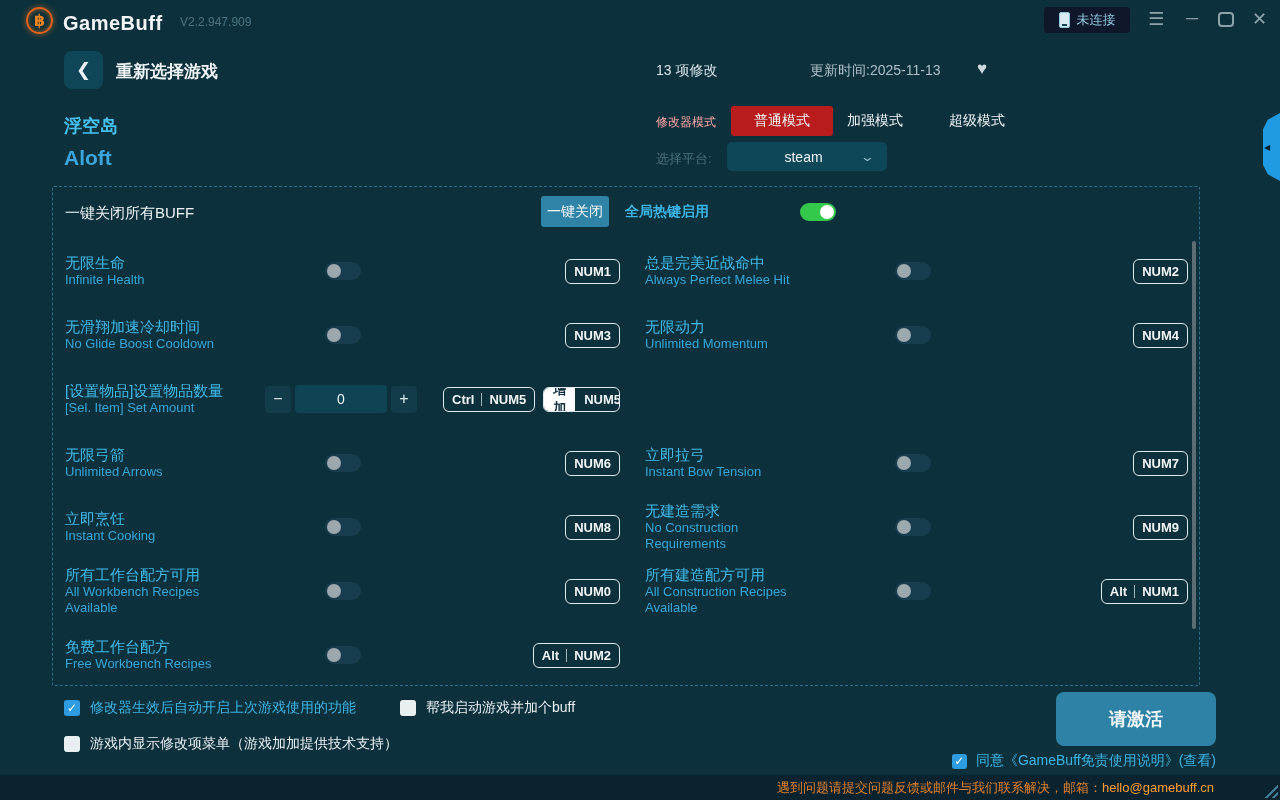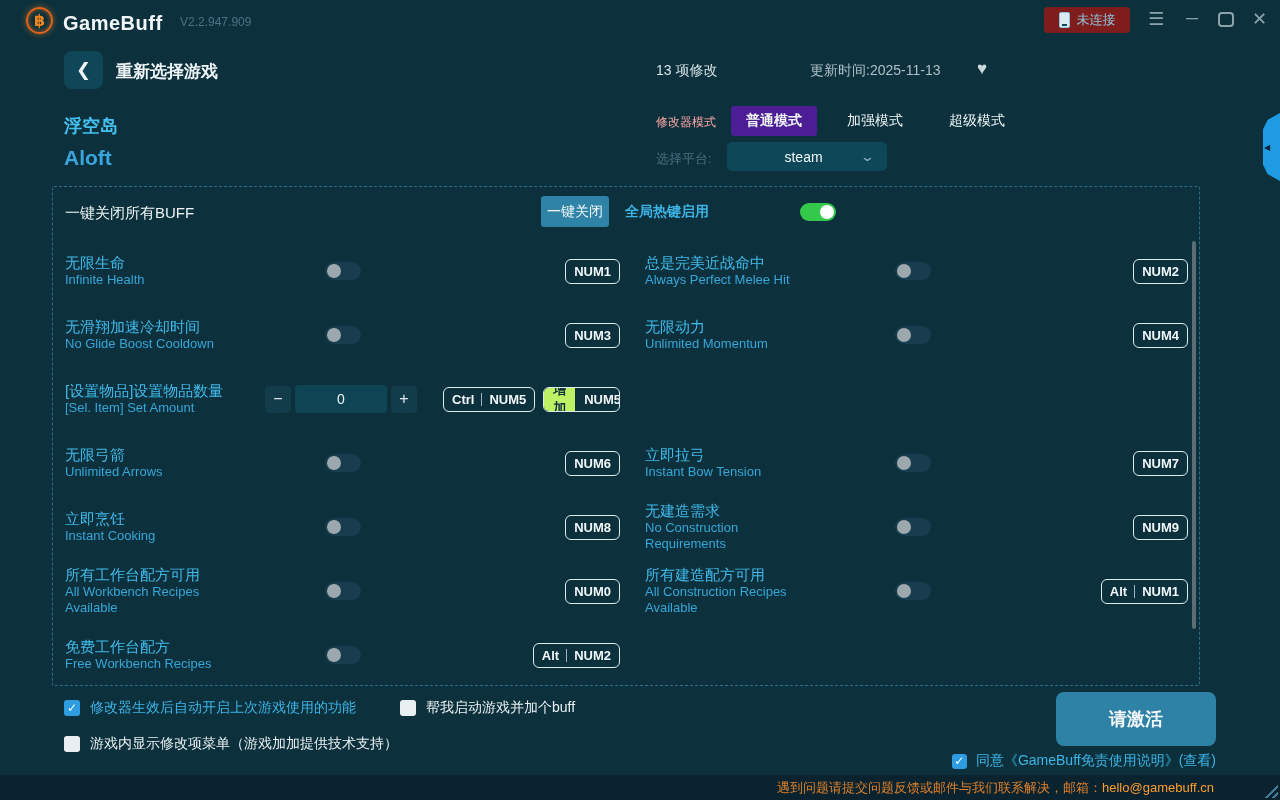--- a/index.html
+++ b/index.html
@@ -13,21 +13,21 @@
   .logo {
     position:absolute; left:26px; top:7px; width:27px; height:27px; border-radius:50%;
     border:2px solid #e2621b; color:#f0851f; font-weight:bold; font-size:16px;
     display:flex; align-items:center; justify-content:center;
     box-shadow:0 0 6px rgba(240,120,20,.55), inset 0 0 5px rgba(240,120,20,.6);
   }
   .app-title { position:absolute; left:63px; top:12px; font-size:20px; font-weight:bold; color:#f2f6f8; letter-spacing:.5px; }
   .app-version { position:absolute; left:180px; top:15px; font-size:12px; color:#4b7383; }
   .connect-btn {
     position:absolute; left:1044px; top:7px; width:86px; height:26px; border-radius:4px;
-    background:#7f1d1d; display:flex; align-items:center; justify-content:center; gap:7px;
+    background:#0f172a; display:flex; align-items:center; justify-content:center; gap:7px;
     color:#8ec4dc; font-size:13px; cursor:pointer;
   }
   .phone-ico { width:11px; height:16px; border:1.5px solid #8ec4dc; border-radius:2px; position:relative; background:#d9ecf4; }
   .phone-ico::after { content:""; position:absolute; left:2px; bottom:1px; right:2px; height:2px; background:#12455a; }
   .win-ctrl { position:absolute; top:9px; color:#8da3ab; font-size:17px; cursor:pointer; line-height:20px; }
   .wc-menu { left:1148px; letter-spacing:0; font-size:18px; }
   .wc-min  { left:1186px; }
   .wc-max  { left:1218px; top:12px; width:16px; height:15px; border:2px solid #8da3ab; border-radius:4px; }
   .wc-close{ left:1252px; font-size:18px; }
   
@@ -38,21 +38,21 @@
   .page-title { position:absolute; left:116px; top:60px; font-size:17px; font-weight:bold; color:#f0f5f7; }
   .mods-count { position:absolute; left:656px; top:62px; font-size:14px; color:#d8e3e8; }
   .update-time { position:absolute; left:810px; top:62px; font-size:14px; color:#aebfc7; }
   .heart { position:absolute; left:977px; top:59px; font-size:17px; color:#ccd9de; cursor:pointer; }
   
   .game-cn { position:absolute; left:64px; top:114px; font-size:18px; font-weight:bold; color:#45c0ef; }
   .game-en { position:absolute; left:64px; top:146px; font-size:21px; font-weight:bold; color:#3ba5dd; }
   
   .mode-label { position:absolute; left:656px; top:114px; font-size:12px; color:#fca5a5; }
   .tab { position:absolute; top:106px; height:30px; display:flex; align-items:center; justify-content:center; font-size:14px; color:#eef4f6; cursor:pointer; }
-  .tab-active { left:731px; width:86px; background:#4c1d95; border-radius:3px; font-weight:bold; }
+  .tab-active { left:731px; width:102px; background:#b91c1c; border-radius:3px; font-weight:normal; }
   .tab-2 { left:844px; width:62px; }
   .tab-3 { left:946px; width:62px; }
   .platform-label { position:absolute; left:656px; top:150px; font-size:13px; color:#49707f; }
   .platform-select {
     position:absolute; left:727px; top:142px; width:160px; height:29px; border-radius:5px;
     background:#0e4858; display:flex; align-items:center; cursor:pointer;
   }
   .platform-value { flex:1; text-align:center; font-size:14px; color:#f0f5f7; padding-left:18px; }
   .select-chevron { color:#8fb6c4; font-size:13px; margin-right:14px; transform:scaleX(1.4); }
   
@@ -104,21 +104,21 @@
   .amount-input {
     width:92px; height:28px; margin:0 4px; background:#0f4455; border:none; border-radius:4px;
     color:#eef4f6; font-size:14px; text-align:center; font-family:inherit;
   }
   .sa-name { width:200px; flex:none; }
   .keycap-inline { margin-left:26px; }
   .action-pill {
     margin-left:8px; height:25px; border:1.5px solid #dde9ee; border-radius:6px; overflow:hidden;
     display:flex; align-items:center; font-size:13px; font-weight:bold; color:#f2f7f9; cursor:pointer;
   }
-  .action-tag { background:#bef264; color:#0a2c3d; height:100%; display:flex; align-items:center; padding:0 9px; }
+  .action-tag { background:#ffffff; color:#0a2c3d; height:100%; display:flex; align-items:center; padding:0 9px; }
   .action-key { padding:0 9px; }
   
   .scroll-thumb { position:absolute; left:1139px; top:54px; width:4px; height:388px; background:#5d6d74; border-radius:2px; cursor:pointer; }
   
   .opt-row1 { position:absolute; left:64px; top:699px; display:flex; align-items:center; gap:10px; }
   .opt-row2 { position:absolute; left:64px; top:735px; display:flex; align-items:center; gap:10px; }
   .cb { width:16px; height:16px; border-radius:3px; flex:none; cursor:pointer; }
   .cb-checked { background:#2d9ce0; color:#fff; font-size:12px; display:flex; align-items:center; justify-content:center; }
   .cb-unchecked { background:#e9eff1; }
   .opt-blue { font-size:14px; color:#3db4e6; }

